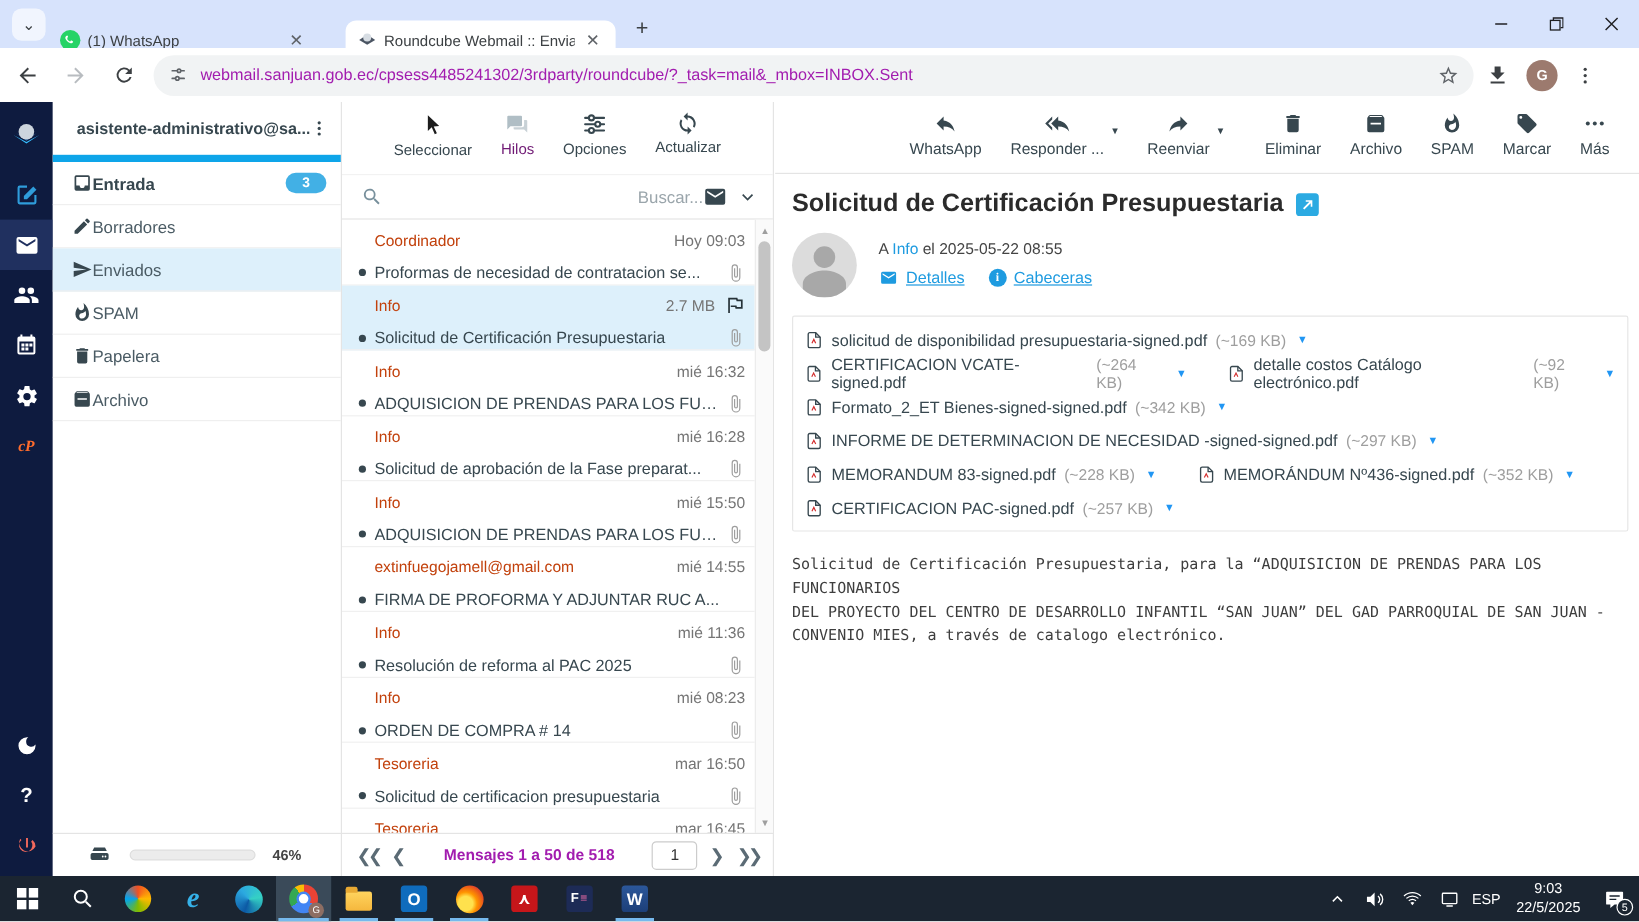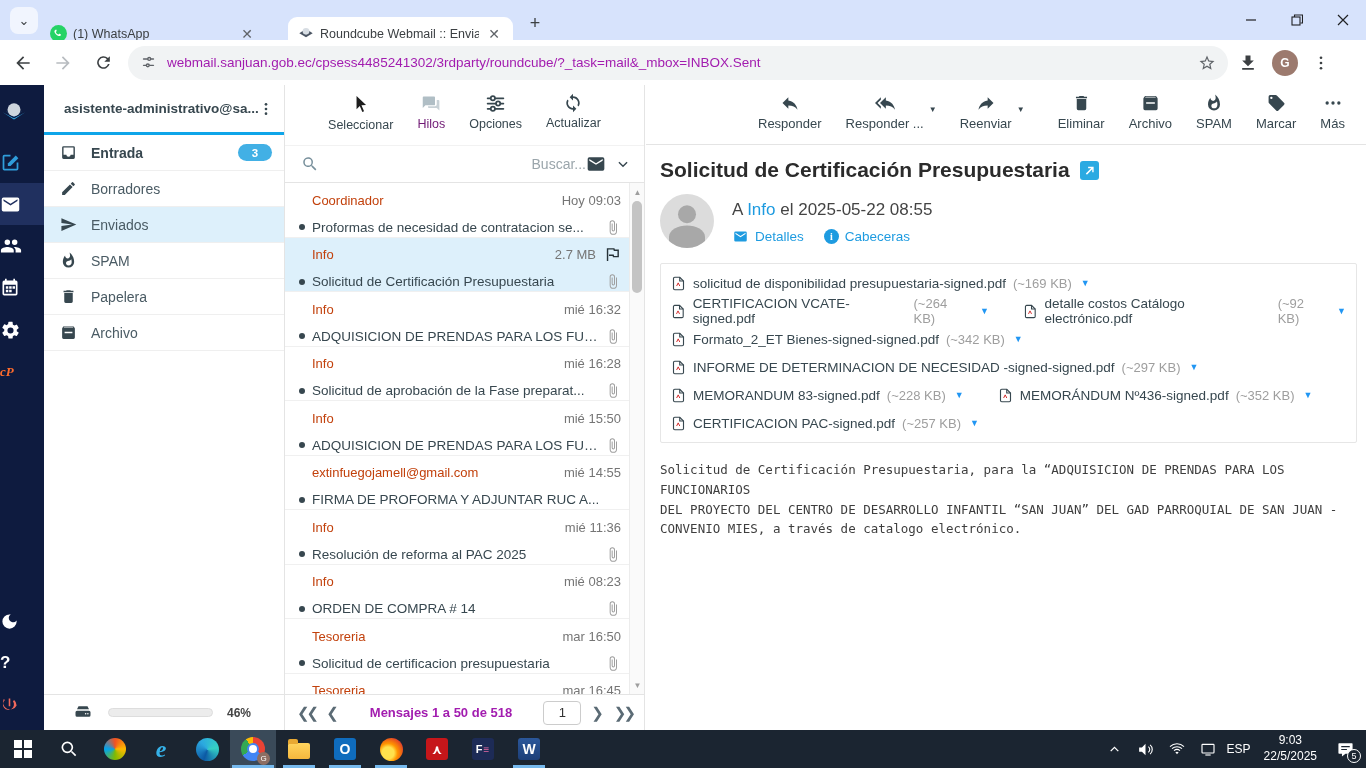--- a/index.html
+++ b/index.html
@@ -29,32 +29,32 @@
   .omnibox { display:flex; align-items:center; height:34px; width:1100px; margin-left:8px; background:#f1f3f4; border-radius:17px; padding:0 12px; }
   .omnibox .url { flex:1; font-size:13.5px; color:#a21caf; white-space:nowrap; overflow:hidden; margin-left:10px; }
   .tbright { display:flex; align-items:center; margin-left:10px; gap:14px; }
   .avatar-g { width:26px; height:26px; border-radius:50%; background:#9c7a6e; color:#fff; font-size:12px; font-weight:bold; }
 
   
   .app { position:absolute; left:0; top:85px; width:1366px; height:645px; background:#fff; }
 
   
   .rcnav { position:absolute; left:0; top:0; width:44px; height:645px; background:#0e1b3f; display:flex; flex-direction:column; align-items:center; }
-  .rcnav .slot { width:44px; height:42px; display:flex; align-items:center; }
+  .rcnav .slot { width:44px; height:42px; display:flex; align-items:center; justify-content:center; }
   .rcnav .slot.active { background:#20305f; }
   .rcnav .logo-slot { height:56px; }
   .cp-logo { color:#ff6c2c; font-weight:bold; font-style:italic; font-size:13px; font-family:"Liberation Serif",serif; }
   .mt-auto { margin-top:auto; }
 
   
   .folders { position:absolute; left:44px; top:0; width:241px; height:645px; background:#fff; border-right:1px solid #e4e4e4; }
-  .acct { height:50px; display:flex; align-items:center; padding:0 10px 0 20px; border-bottom:3px solid #0ea5e9; }
+  .acct { height:50px; display:flex; align-items:center; padding:0 10px 0 20px; border-bottom:6px solid #0ea5e9; }
   .acct .mail-addr { flex:1; font-size:13.5px; font-weight:bold; color:#37474f; white-space:nowrap; overflow:hidden; }
   .folder { height:36px; display:flex; align-items:center; padding:0 12px 0 16px; border-bottom:1px solid #efefef; color:#4a5b64; font-size:14px; }
-  .folder .flabel { margin-left:14px; flex:1; }
+  .folder .flabel { flex:1; }
   .folder.sel { background:#ddf0fb; }
   .folder.first .flabel { font-weight:bold; color:#37474f; }
   .badge { background:#42b0e5; color:#fff; font-size:11.5px; font-weight:bold; min-width:34px; height:17px; border-radius:9px; }
   .quota { position:absolute; left:0; bottom:0; width:241px; height:36px; border-top:1px solid #e4e4e4; display:flex; align-items:center; padding-left:28px; }
   .qbar { width:105px; height:9px; background:#ececec; border:1px solid #ddd; border-radius:5px; margin-left:14px; overflow:hidden; }
   .qfill { height:100%; background:#55b6e8; border-radius:5px; }
   .qpct { font-size:12px; color:#444; margin-left:14px; font-weight:bold; }
 
   
   .listcol { position:absolute; left:285px; top:0; width:360px; height:645px; background:#fff; border-right:1px solid #e4e4e4; }
@@ -87,24 +87,24 @@
   .mailcol { position:absolute; left:646px; top:0; width:720px; height:645px; background:#fff; }
   .mtoolbar { height:60px; display:flex; align-items:flex-start; padding:8px 0 0 112px; gap:24px; border-bottom:1px solid #e4e4e4; }
   .mbtn { display:flex; flex-direction:column; align-items:center; gap:3px; color:#37474f; font-size:13px; position:relative; }
   .caret { color:#37474f; font-size:8px; position:absolute; right:-13px; top:12px; }
   .mbody { padding:13px 16px 0 14px; }
   .subjrow { display:flex; align-items:center; gap:10px; }
   .subject { font-size:21px; font-weight:bold; color:#2b2b2b; }
   .extlink { width:19px; height:19px; background:#2baae2; border-radius:3px; color:#fff; font-size:12px; }
   .hdr { display:flex; margin-top:12px; gap:18px; }
   .av { width:54px; height:54px; border-radius:50%; background:#dcdcdc; overflow:hidden; }
-  .hline1 { font-size:17px; color:#444; margin-top:6px; }
+  .hline1 { font-size:13px; color:#444; margin-top:6px; }
   .hline1 .lnk { color:#1e9be0; }
   .hline2 { display:flex; align-items:center; gap:20px; margin-top:9px; }
-  .hact { display:flex; align-items:flex-start; gap:6px; color:#1e9be0; font-size:13.5px; }
+  .hact { display:flex; align-items:flex-start; gap:6px; color:#1e9be0; font-size:13.5px;text-decoration:underline; }
   .infodot { width:15px; height:15px; border-radius:50%; background:#1e9be0; color:#fff; font-size:10px; font-weight:bold; font-family:"Liberation Serif",serif; }
   .atts { margin-top:15px; border:1px solid #e6e6e6; border-radius:2px; padding:5px 10px; width:697px; }
   .attrow { display:flex; align-items:center; height:28px; gap:34px; }
   .att { display:flex; align-items:center; gap:7px; }
   .attname { font-size:13.5px; color:#37474f; }
   .attsize { font-size:13px; color:#9e9e9e; }
   .attcaret { color:#2196f3; font-size:9px; margin-left:2px; }
   .bodytext { margin-top:17px; font-family:"DejaVu Sans Mono","Liberation Mono",monospace; font-size:12.5px; color:#3e3e3e; line-height:1.58; white-space:pre-line; width:700px; }
 
   
@@ -526,21 +526,21 @@
         <span class="pgarrow b">❯❯</span>
       </div>
     </div>
 
     <div class="mailcol">
       <div class="mtoolbar">
         <div class="mbtn">
           <svg width="22" height="20" viewBox="0 0 24 24" fill="#37474f">
               <path d="M10 9V5l-7 7 7 7v-4.1c5 0 8.5 1.6 11 5.1-1-5-4-10-11-11z"></path>
             </svg>
-          <span>Responder</span>
+          <span>WhatsApp</span>
         </div>
         <div class="mbtn">
           <svg width="22" height="20" viewBox="0 0 24 24" fill="#37474f">
               <path d="M7 8V5l-7 7 7 7v-3l-4-4 4-4zm6 1V5l-7 7 7 7v-4.1c5 0 8.5 1.6 11 5.1-1-5-4-10-11-11z"></path>
             </svg>
           <span>Responder ...</span>
           <span class="caret">▼</span>
         </div>
         <div class="mbtn" style="margin-left:12px">
           <svg width="22" height="20" viewBox="0 0 24 24" fill="#37474f">

